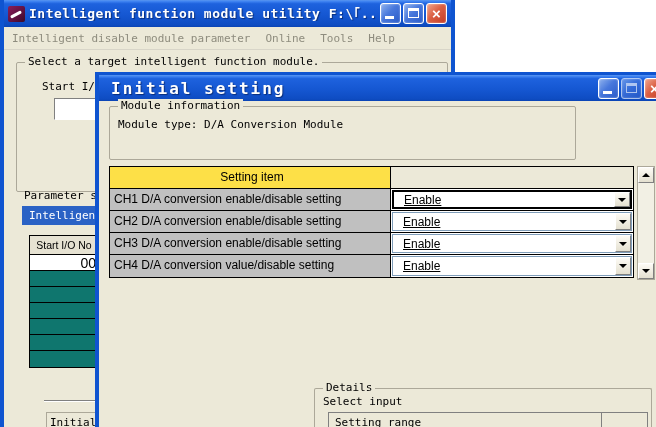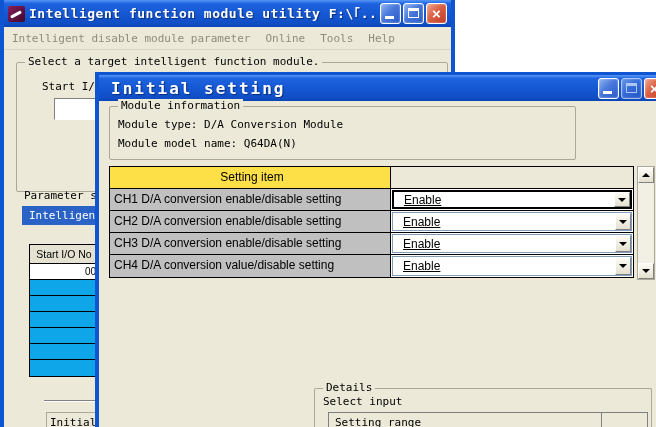--- a/index.html
+++ b/index.html
@@ -42,25 +42,25 @@
     background:#fff; transform:rotate(-28deg); border-radius:2px; }
   .menubar { height:23px; display:flex; align-items:center; gap:15px; padding:0 8px;
     color:#8E8C7E; border-bottom:1px solid #D8D5C8; background:#ECE9D8; white-space:nowrap; overflow:hidden; }
   .menu-item { cursor:default; }
   #mw-groupbox { left:12px; top:62px; width:432px; height:130px; }
   #mw-startio-label { position:absolute; left:38px; top:80px; }
   #mw-input { position:absolute; left:50px; top:98px; width:44px; height:22px; }
   #mw-param-label { position:absolute; left:20px; top:189px; white-space:nowrap; }
   #mw-selected { position:absolute; left:18px; top:206px; width:77px; height:19px;
     background:#2A62C5; color:#fff; line-height:19px; padding-left:7px; white-space:nowrap; overflow:hidden; }
-  #mw-table { position:absolute; left:25px; top:244px; width:70px; border:1px solid #000; background:#0ea5e9; }
+  #mw-table { position:absolute; left:25px; top:235px; width:70px; border:1px solid #000; background:#0f766e; }
   #mw-table .hdr { height:19px; background:#E6E2D2; border-bottom:1px solid #000; text-align:center;
     line-height:19px; font-size:10.5px; white-space:nowrap; overflow:hidden; font-family:"Liberation Sans",sans-serif; }
   #mw-table .row { height:16px; border-bottom:1px solid #000; }
-  #mw-table .row.white { background:#fff; text-align:right; padding-right:2px; line-height:16px; font-family:"Liberation Sans",sans-serif; font-size:10px; }
+  #mw-table .row.white { background:#fff; text-align:right; padding-right:2px; line-height:16px; font-family:"Liberation Sans",sans-serif; font-size:14px; }
   #mw-table .row:last-child { border-bottom:none; }
   #mw-divider { position:absolute; left:40px; top:400px; width:55px; height:2px;
     border-top:1px solid #808080; border-bottom:1px solid #fff; }
   #mw-bottom-btn { position:absolute; left:42px; top:412px; width:53px; height:20px;
     background:#ECE9D8; border:1px solid #ACA899; padding:3px 0 0 3px; white-space:nowrap; overflow:hidden; }
   
   #dialog { left:95px; top:72px; width:578px; height:360px; border-top:3px solid #0F54D0; }
   #dialog .titlebar { height:26px; }
   #dialog .titlebar .title { letter-spacing:2px; padding-left:8px; }
   #dlg-modinfo { left:10px; top:31px; width:467px; height:54px; }
@@ -160,21 +160,20 @@
           </div>
         <div class="xp-btn close">
             <span class="glyph-close">×</span>
           </div>
       </div>
     </div>
 
     <div class="groupbox" id="dlg-modinfo">
       <span class="legend">Module information</span>
       <span class="line" id="dlg-type">Module type: D/A Conversion Module</span>
-      <span class="line" id="dlg-model">Module model name: Q64DA(N)</span>
     </div>
 
     <div id="dlg-table">
       <div class="t-row header">
         <div class="t-cell-item">Setting item</div>
       </div>
       <div class="t-row">
         <div class="t-cell-item">CH1 D/A conversion enable/disable setting</div>
         <div class="t-cell-val">
           <div class="combo focused">

